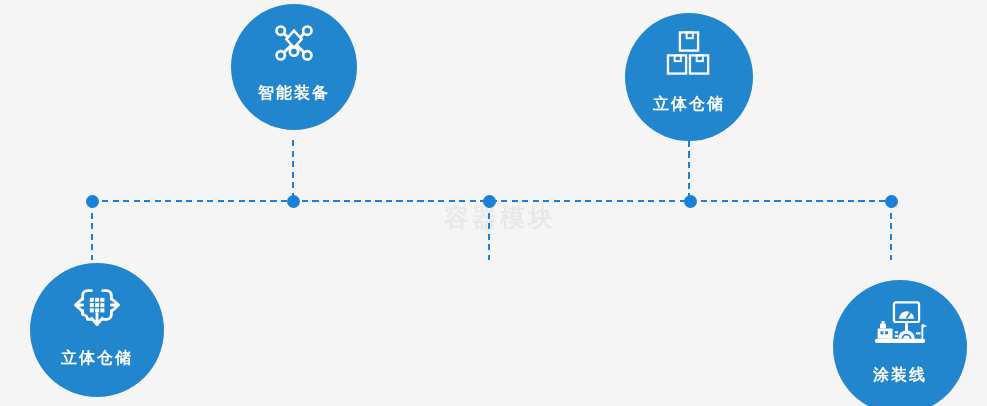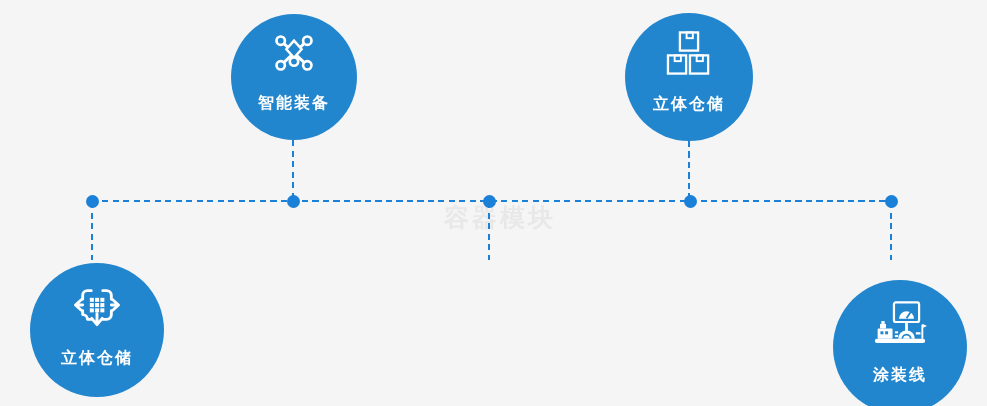--- a/index.html
+++ b/index.html
@@ -44,21 +44,21 @@
   .node{
     position:absolute;border-radius:50%;background:var(--blue);z-index:4;cursor:pointer;
   }
   .node .icon{
     position:absolute;left:50%;top:31%;transform:translate(-50%,-50%);line-height:0;
   }
   .node .label{
     position:absolute;left:50%;top:71%;transform:translate(-50%,-50%);
     color:var(--label);font-weight:bold;font-size:16px;letter-spacing:2px;white-space:nowrap;
   }
-  #node-smart{left:231px;top:14px;width:126px;height:126px;text-align:right;}
+  #node-smart{left:231px;top:4px;width:126px;height:126px;text-align:right;}
   #node-warehouse{left:625px;top:13px;width:128px;height:128px;}
   #node-logistics{left:30px;top:263px;width:134px;height:134px;}
   #node-production{left:425px;top:263px;width:134px;height:134px;}
   #node-painting{left:833px;top:280px;width:134px;height:134px;}
   svg{display:block;}
 </style>
 </head>
 <body>
 
 <div class="stage">

